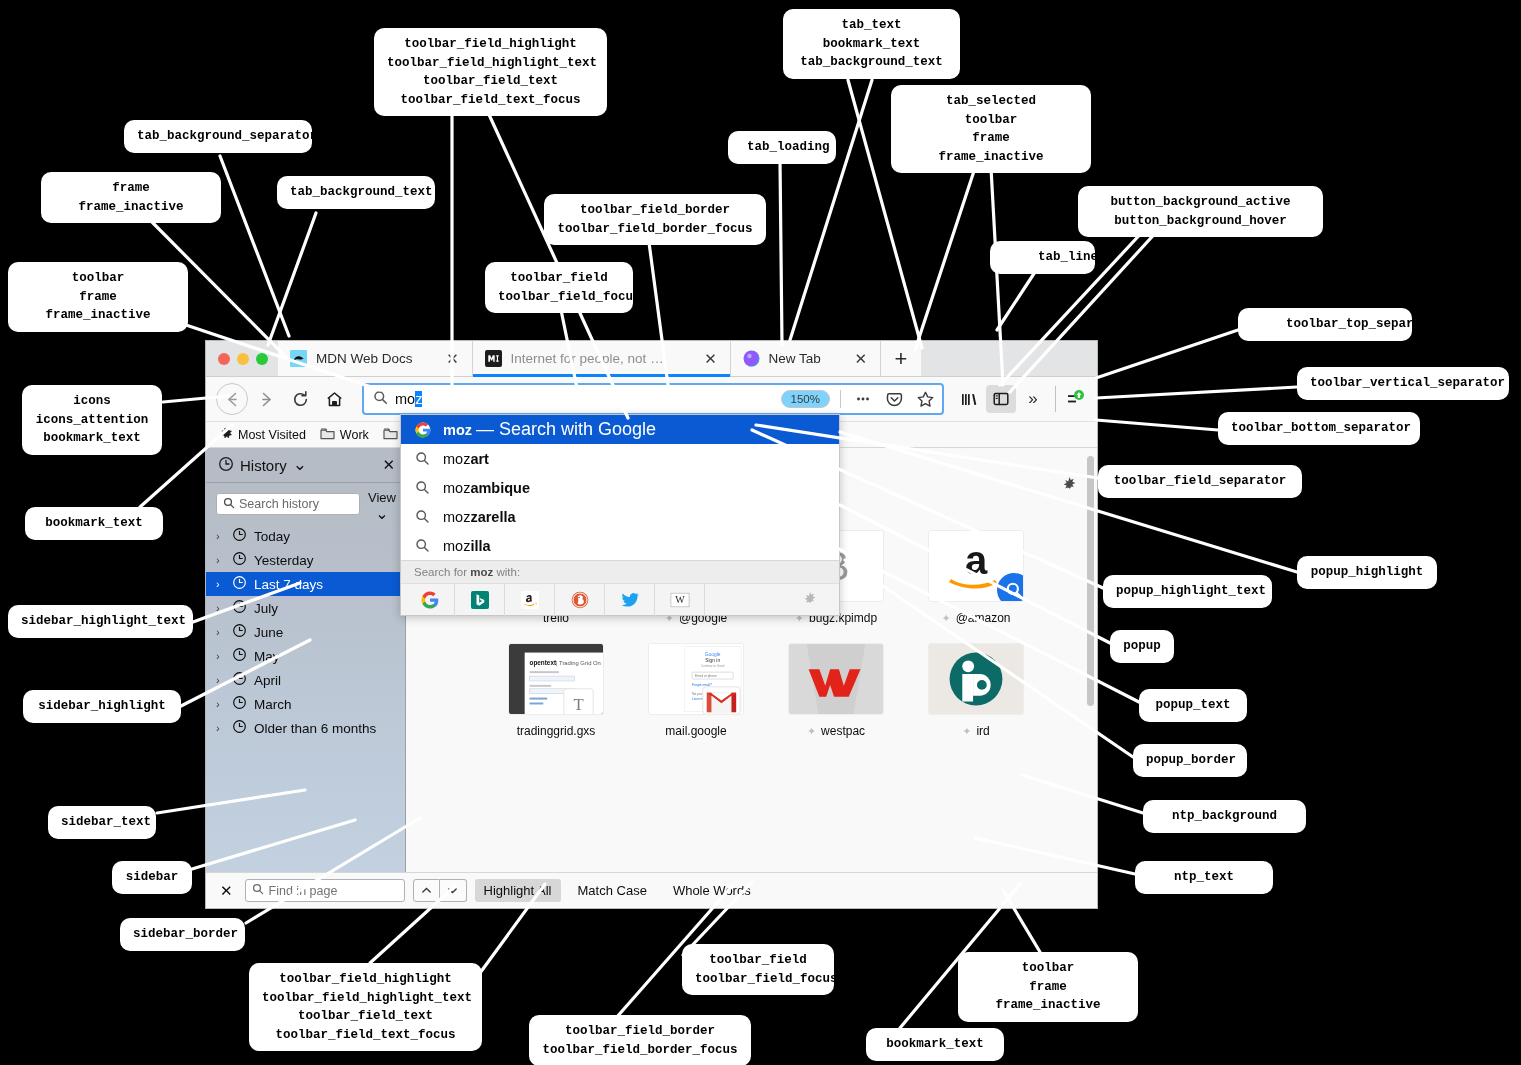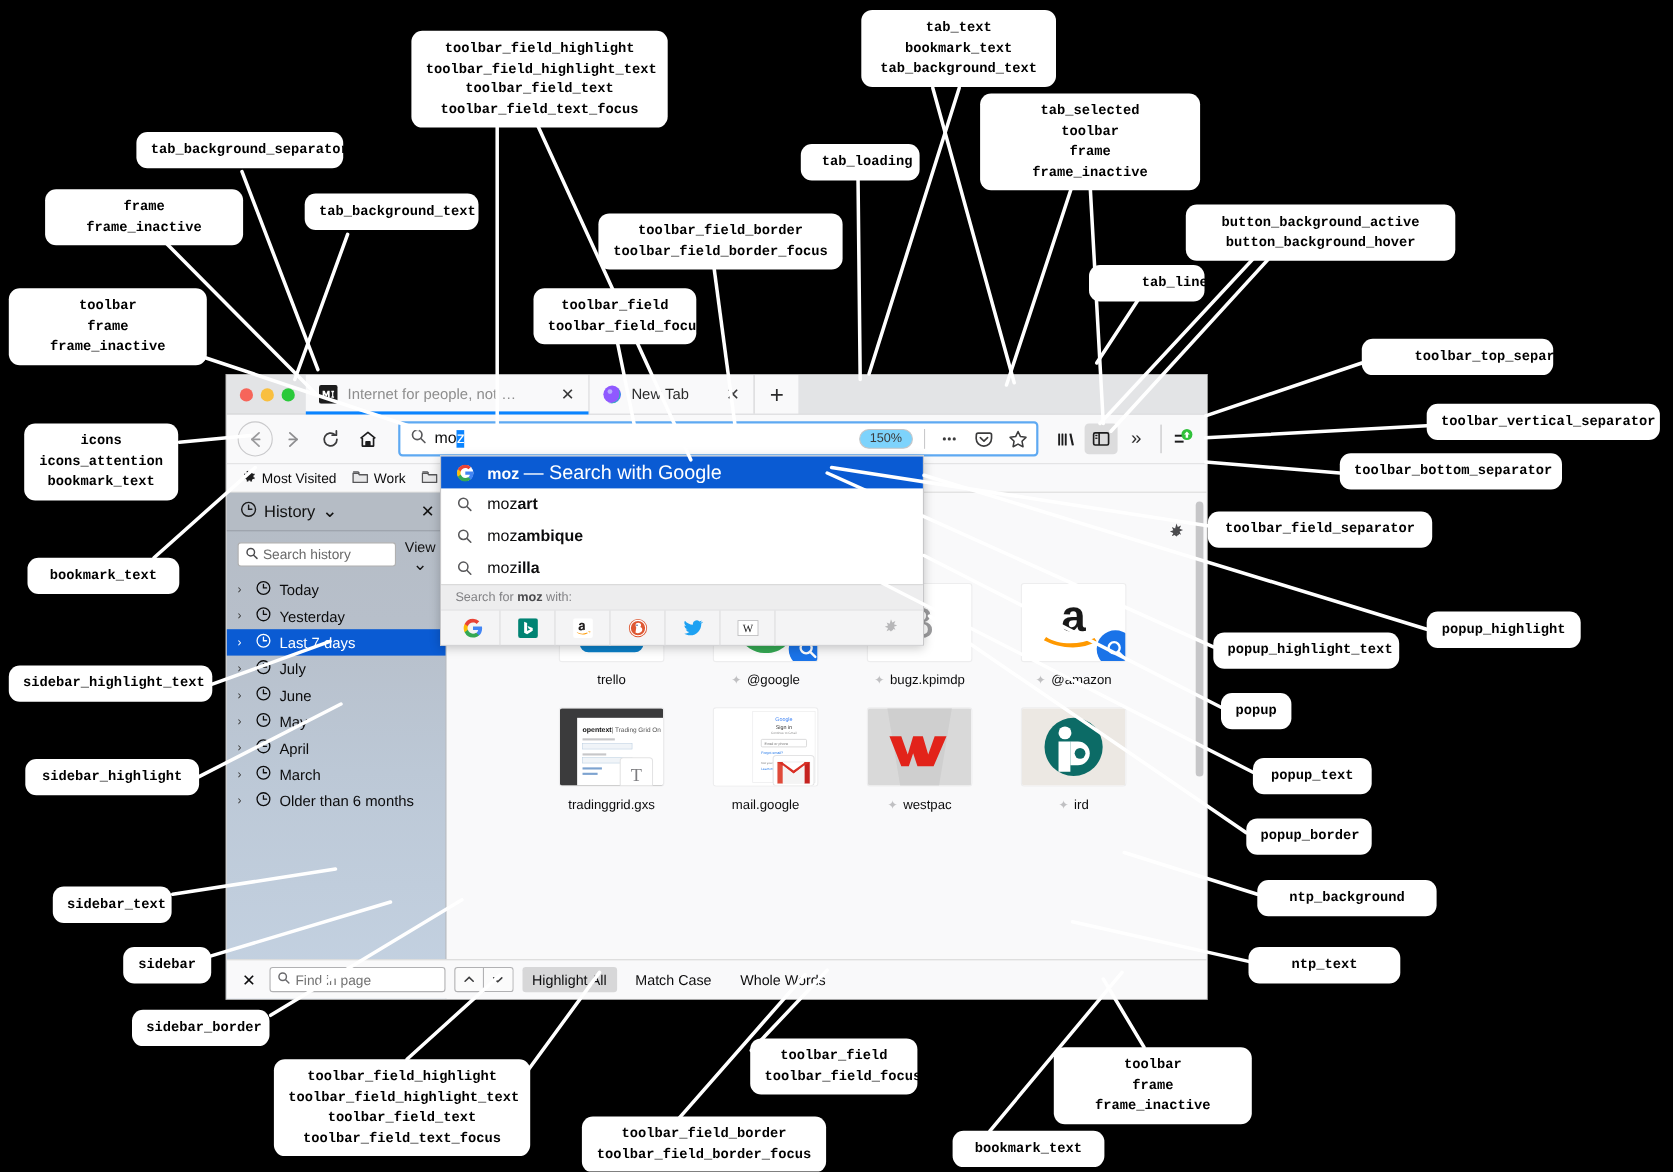--- a/index.html
+++ b/index.html
@@ -264,20 +264,30 @@
 
   <div id="win">
 
     <div class="tabstrip">
       <div class="traffic">
         <span class="tl r"></span>
         <span class="tl y"></span>
         <span class="tl g"></span>
       </div>
 
+      <div class="tab bg">
+        <span class="fav">
+          <svg width="17" height="17" viewBox="0 0 17 17">
+              <rect width="17" height="17" rx="1" fill="#73d7f5"></rect>
+              <path d="M3 11.5c1.6-4.6 4.3-5.4 6-5.3 1.4.1 2.3.7 3 1.2.6.4 1 .7 1.7.6-1.3 1.6-3 1.7-4.4 1.5-1.5-.2-2.8-.6-3.9.3-.8.7-1.4 1.3-2.4 1.7z" fill="#0b0b0b"></path>
+            </svg>
+        </span>
+        <span class="ttl">MDN Web Docs</span>
+        <span class="x">✕</span>
+      </div>
 
       <div class="tab bg loading">
         <span class="fav">
           <svg width="17" height="17" viewBox="0 0 17 17">
               <rect width="17" height="17" rx="2" fill="#1c1c1c"></rect>
               <path d="M3.3 5.3h1.9l1.3 3 1.3-3h1.9v6.4H8.2V7.9l-1.1 2.5h-1l-1.1-2.5v3.8H3.3z" fill="#fff"></path>
               <path d="M11.2 5.3h2.5v1.2h-.7v4h.7v1.2h-2.5v-1.2h.7v-4h-.7z" fill="#fff"></path>
             </svg>
         </span>
         <span class="ttl">Internet for people, not profit —</span>
@@ -739,20 +749,29 @@
           <span><span class="pfx">moz</span><b>art</b></span>
         </div>
         <div class="acrow">
           <span class="mi">
             <svg width="15" height="15" viewBox="0 0 15 15" fill="none" stroke="#58585a" stroke-width="1.4">
               <circle cx="6.2" cy="6.2" r="4.2"></circle>
               <path d="M9.4 9.4 13 13" stroke-linecap="round"></path>
             </svg>
           </span>
           <span><span class="pfx">moz</span><b>ambique</b></span>
+        </div>
+        <div class="acrow">
+          <span class="mi">
+            <svg width="15" height="15" viewBox="0 0 15 15" fill="none" stroke="#58585a" stroke-width="1.4">
+              <circle cx="6.2" cy="6.2" r="4.2"></circle>
+              <path d="M9.4 9.4 13 13" stroke-linecap="round"></path>
+            </svg>
+          </span>
+          <span><span class="pfx">moz</span><b>zarella</b></span>
         </div>
         <div class="acrow">
           <span class="mi">
             <svg width="15" height="15" viewBox="0 0 15 15" fill="none" stroke="#58585a" stroke-width="1.4">
               <circle cx="6.2" cy="6.2" r="4.2"></circle>
               <path d="M9.4 9.4 13 13" stroke-linecap="round"></path>
             </svg>
           </span>
           <span><span class="pfx">moz</span><b>illa</b></span>
         </div>

